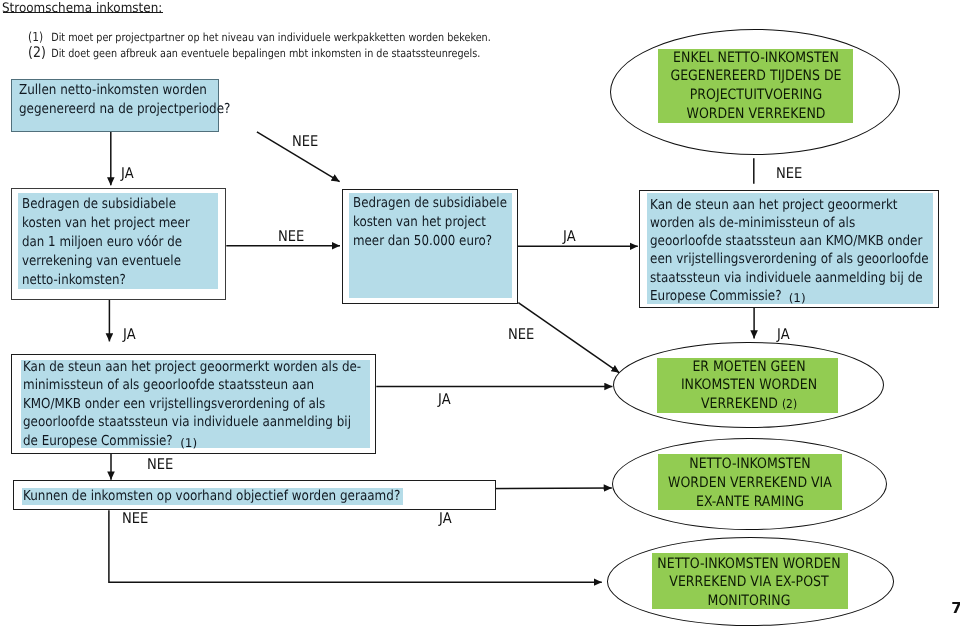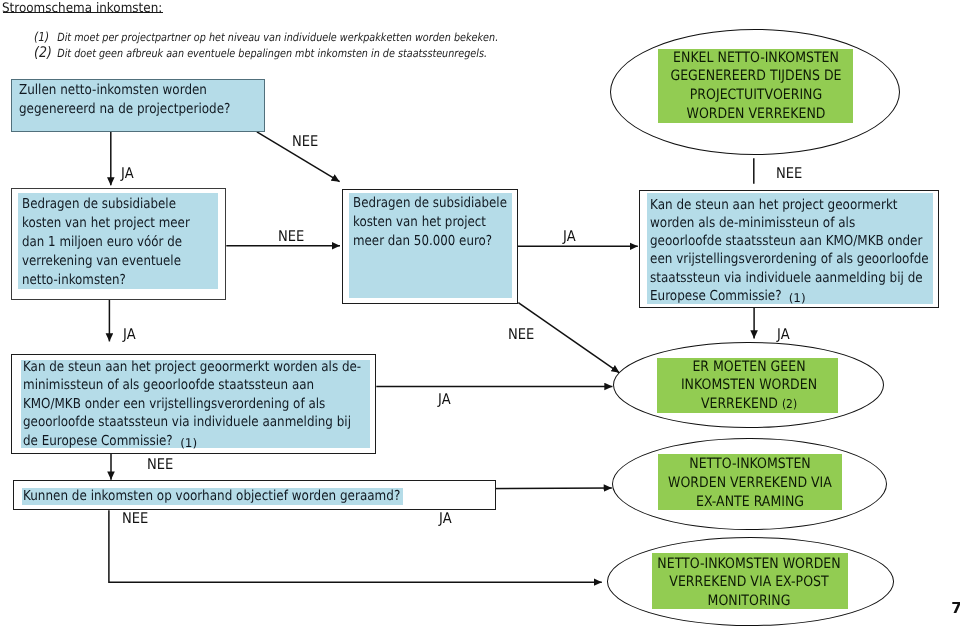--- a/index.html
+++ b/index.html
@@ -45,21 +45,21 @@
   #pagenum{left:951.2px;top:601.4px;font-size:15.2px;line-height:15.2px;font-weight:bold;color:#111;}
 </style>
 </head>
 <body>
 
 <div id="page">
 
   <div class="abs" id="title">Stroomschema inkomsten:</div>
   <div class="abs" id="title-rule"></div>
 
-  <div class="abs" style="left:34px;top:28.9px;font-style:italic;">
+  <div class="abs" style="left:28px;top:28.9px;">
     <div class="fn">
       <span class="mk">(1)</span><span>Dit moet per projectpartner op het niveau van individuele werkpakketten worden bekeken.</span>
     </div>
     <div class="fn">
       <span class="mk mk2">(2)</span><span>Dit doet geen afbreuk aan eventuele bepalingen mbt inkomsten in de staatssteunregels.</span>
     </div>
   </div>
 
   <svg id="wires" viewBox="0 0 960 630">
     <defs>
@@ -76,21 +76,21 @@
       <path d="M518.3,302.6 L619.4,372.8" marker-end="url(#ah)"></path>
       <path d="M753.8,158.2 L753.8,183.8"></path>
       <path d="M754.1,307.5 L754.1,338.4" marker-end="url(#ah)"></path>
       <path d="M376.3,386.5 L612.4,386.5" marker-end="url(#ah)"></path>
       <path d="M111,442.9 L111,479.7" marker-end="url(#ah)"></path>
       <path d="M417.7,489.1 L611.8,488" marker-end="url(#ah)"></path>
       <path d="M108.9,510.2 L108.9,582.2 L601.8,582.2" marker-end="url(#ah)"></path>
     </g>
   </svg>
 
-  <div class="abs dbox" style="left:11.3px;top:78.5px;width:254px;height:53.2px;border-color:#51707c;border-width:1.5px;">
+  <div class="abs dbox" style="left:11.3px;top:78.5px;width:208px;height:53.2px;border-color:#51707c;border-width:1.5px;">
     <div class="dfill" style="left:0;top:0;right:0;bottom:0;"></div>
     <div class="dtext" style="left:7.1px;top:1.1px;transform:scaleX(.875);line-height:19.4px;">Zullen netto-inkomsten worden
 gegenereerd na de projectperiode?</div>
   </div>
 
   <div class="abs dbox" style="left:10.6px;top:187.8px;width:215.2px;height:112.5px;border-color:#3b3b3b;border-width:1.6px;">
     <div class="dfill" style="left:6.2px;top:4.3px;width:200px;height:96px;"></div>
     <div class="dtext" style="left:10.2px;top:6.4px;transform:scaleX(.866);line-height:18.85px;">Bedragen de subsidiabele
 kosten van het project meer
 dan 1 miljoen euro vóór de

